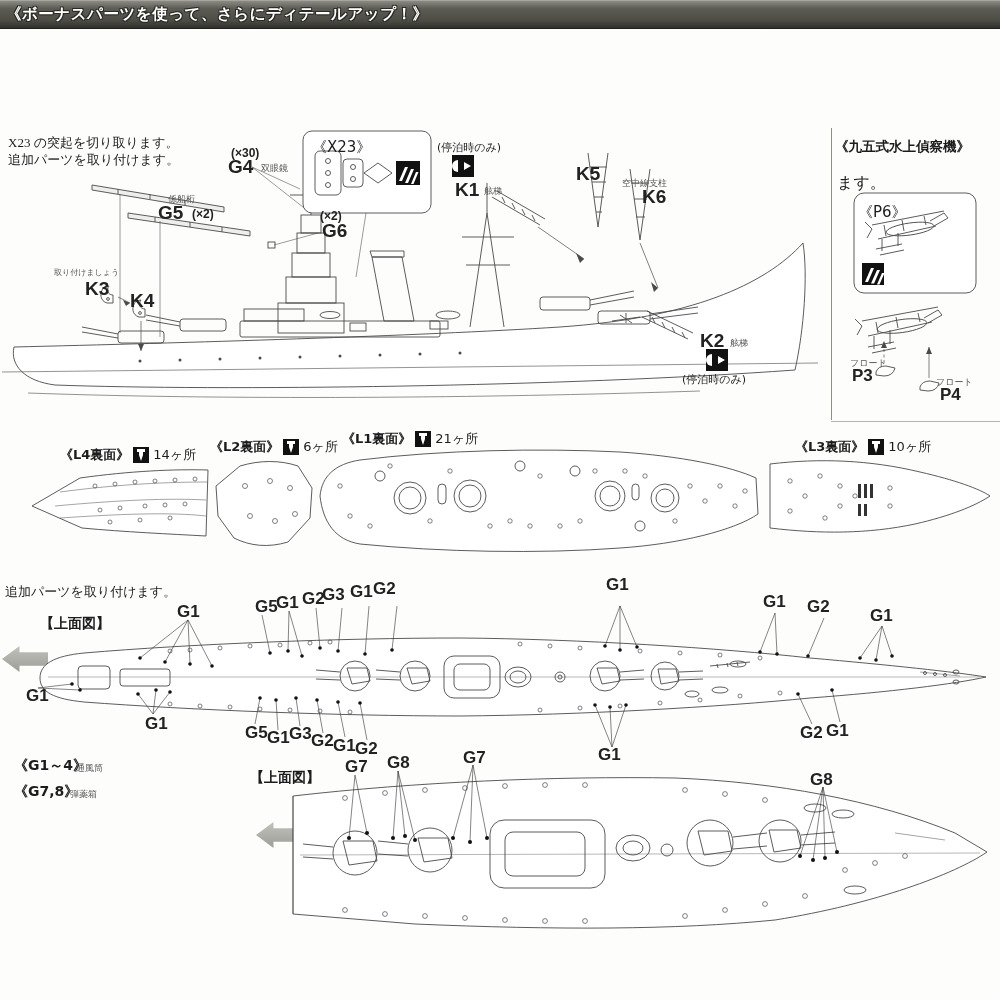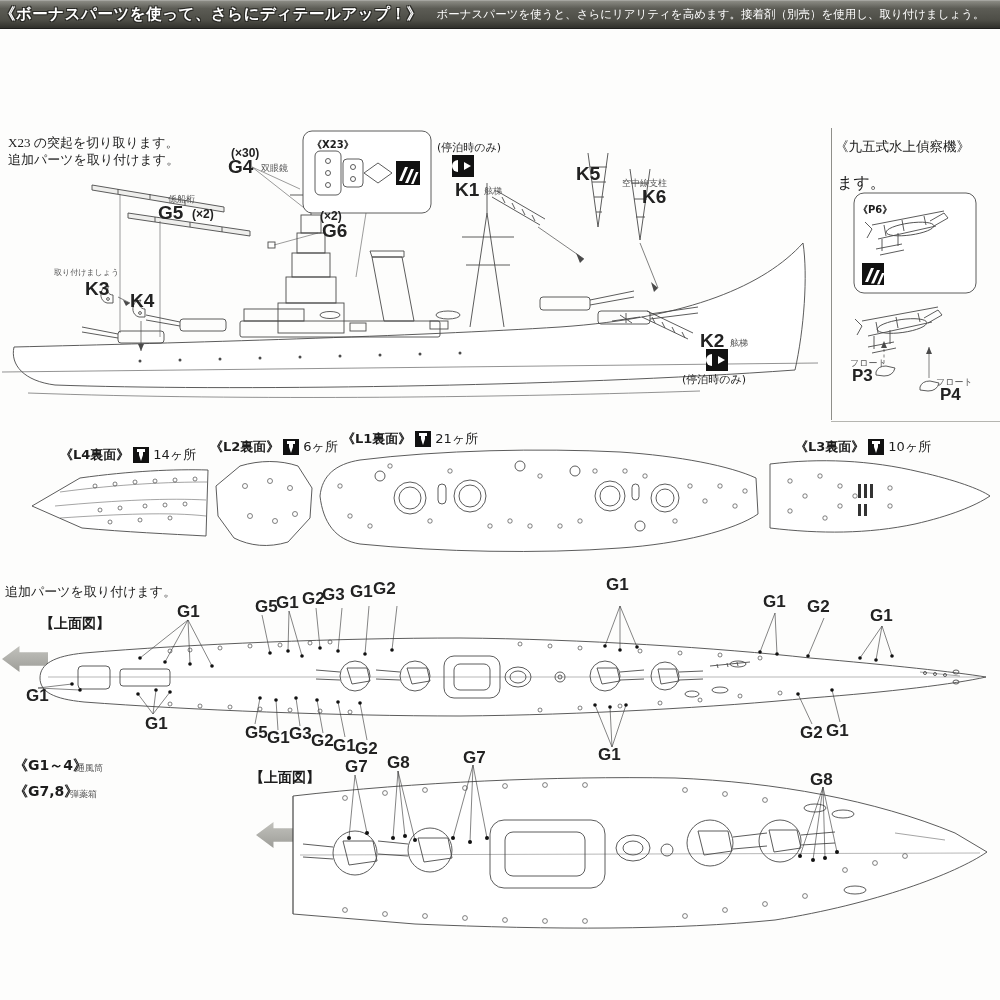--- a/index.html
+++ b/index.html
@@ -5,49 +5,48 @@
   html,body{margin:0;padding:0;background:#fff;}
   #page{position:relative;width:1000px;height:1000px;background:#fdfdfc;overflow:hidden;
         font-family:"DejaVu Sans","Liberation Sans",sans-serif;color:#1c1c1c;}
   .abs{position:absolute;}
   svg{position:absolute;overflow:visible;}
   
   #hdr{position:absolute;left:0;top:95;width:1000px;height:27px;
        background:linear-gradient(180deg,#8b8b84 0%,#5c5c55 28%,#4d4d46 72%,#30302b 100%);
        border-top:1px solid #a5a5a0;border-bottom:1px solid #1e1e1c;
        display:flex;align-items:center;white-space:nowrap;}
-  .hdr-title{font-size:15.5px;font-weight:bold;color:#fff;letter-spacing:.5px;
+  .hdr-title{font-size:15.5px;font-weight:bold;color:#fff;margin-left:6px;letter-spacing:.5px;
        text-shadow:-1px -1px 0 #2a2a26,1px -1px 0 #2a2a26,-1px 1px 0 #2a2a26,1px 1px 0 #2a2a26;}
   .hdr-sub{font-size:11.5px;color:#fff;margin-left:14px;}
   
   .jp{font-size:13px;font-family:Liberation Serif, serif;}
   .jp-s{font-size:9px;color:#555;}
   .jp-n{font-size:11px;text-align:center;}
   .part-lg{font-family:"Liberation Sans",sans-serif;font-weight:bold;font-size:19px;color:#222;}
   .part-md{font-family:"Liberation Sans",sans-serif;font-weight:bold;font-size:17px;color:#222;}
   .part-sm{font-family:"Liberation Sans",sans-serif;font-weight:bold;font-size:12px;color:#222;}
-  .boxt{font-weight:bold;font-size:10px;}
+  .boxt{font-weight:normal;font-size:15px;}
   .cap{font-weight:bold;font-size:14px;}
   .dlabel{font-weight:bold;font-size:13px;}
   .dcount{font-size:13px;}
   .deck-row{display:flex;align-items:center;gap:4px;}
   
   .larrow{position:absolute;width:46px;height:26px;background:linear-gradient(180deg,#c2c2bd,#9d9d98);
         clip-path:polygon(100% 24%,38% 24%,38% 0%,0% 50%,38% 100%,38% 76%,100% 76%);}
   .divider-v{position:absolute;border-left:1px solid #8f8f8a;}
   .divider-h{position:absolute;border-top:1px solid #b5b5b0;}
 </style>
 </head>
 <body>
 
 <div id="page">
 
   <div id="hdr">
     <span class="hdr-title">《ボーナスパーツを使って、さらにディテールアップ！》</span>
-    <span class="hdr-sub">ボーナスパーツを使うと、さらにリアリティを高めます。接着剤（別売）を使用し、取り付けましょう。</span>
   </div>
 
   <svg style="left:0;top:125px" width="830" height="300" viewBox="0 0 830 300">
     <g stroke="#4a4a4a" fill="none" stroke-width="0.9">
 
       <path d="M14,222 C180,218 420,211 560,202 C690,193 765,160 803,118 C808,150 804,205 795,245 C560,262 220,266 55,260 C24,256 10,240 14,222 Z" fill="#ffffff"></path>
       <path d="M2,247 L818,238" stroke-width="0.6"></path>
       <path d="M28,268 C250,276 520,272 700,266" stroke-width="0.6"></path>
 
       <g fill="#4a4a4a" stroke="none">
@@ -198,21 +197,21 @@
 
       <path d="M44,247 q2,-6 10,-6 l9,2 q-2,8 -11,8 l-8,-1 Z"></path>
       <path d="M52,238 L52,216" stroke-dasharray="3,2.5" stroke-width="0.7"></path>
       <path d="M52,216 L49,223 L55,223 Z" fill="#4a4a4a" stroke="none"></path>
 
       <path d="M88,262 q2,-6 10,-6 l9,2 q-2,8 -11,8 l-8,-1 Z"></path>
       <path d="M97,253 L97,222" stroke-width="0.7"></path>
       <path d="M97,222 L94,229 L100,229 Z" fill="#4a4a4a" stroke="none"></path>
     </g>
   </svg>
-  <span class="abs" style="left:835px;top:138px;font-weight:normal;font-size:13.5px">《九五式水上偵察機》</span>
+  <span class="abs" style="left:835px;top:138px;font-weight:bold;font-size:13.5px">《九五式水上偵察機》</span>
   <span class="abs" style="left:837px;top:173px;font-size:16px">ます。</span>
   <span class="abs boxt" style="left:858px;top:203px">《P6》</span>
   <span class="abs jp-s" style="left:850px;top:357px">フロート</span>
   <span class="abs part-md" style="left:852px;top:366px">P3</span>
   <span class="abs jp-s" style="left:936px;top:376px">フロート</span>
   <span class="abs part-md" style="left:940px;top:385px">P4</span>
 
   <svg style="left:20px;top:426px" width="975" height="150" viewBox="0 0 975 150">
     <g stroke="#4a4a4a" fill="none" stroke-width="0.9">
 

